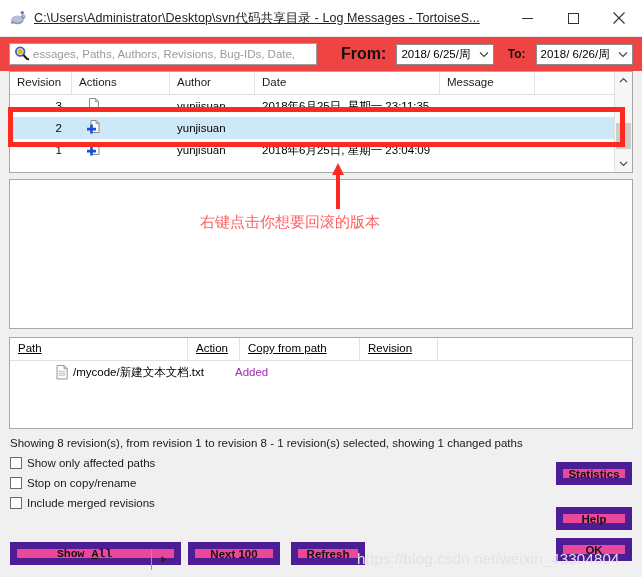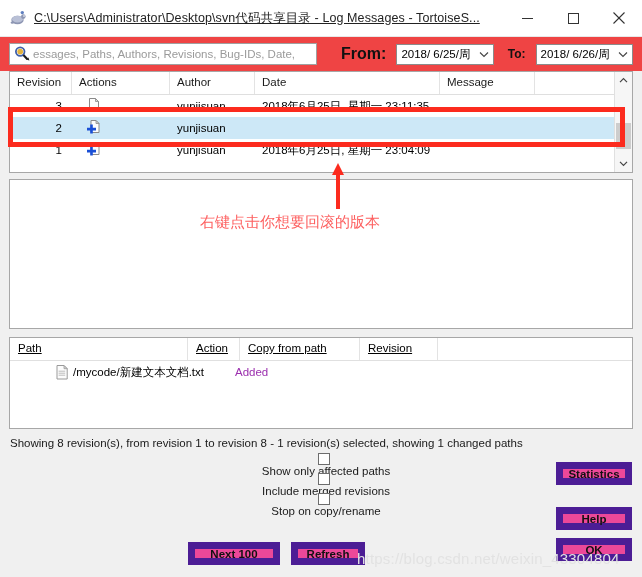--- a/index.html
+++ b/index.html
@@ -286,21 +286,20 @@
     font-size: 11.5px;
     color: #1a1a1a;
     white-space: nowrap;
   }
   .checks { margin: 4px 0 0 10px; }
   .chk-row {
     display: flex;
     align-items: center;
     height: 19px;
     margin-bottom: 1px;
-    flex-direction: column;
   }
   .chk-box {
     width: 12px;
     height: 12px;
     border: 1px solid #6d6d6d;
     background: #fff;
     box-sizing: border-box;
     margin-right: 5px;
     flex: 0 0 auto;
   }
@@ -599,33 +598,41 @@
 
 <div class="statusline">Showing 8 revision(s), from revision 1 to revision 8 - 1 revision(s) selected, showing 1 changed paths</div>
 
 <div class="checks">
   <div class="chk-row">
     <span class="chk-box"></span>
     <span class="chk-lab">Show only affected paths</span>
   </div>
   <div class="chk-row">
     <span class="chk-box"></span>
-    <span class="chk-lab">Include merged revisions</span>
+    <span class="chk-lab">Stop on copy/rename</span>
   </div>
   <div class="chk-row">
     <span class="chk-box"></span>
-    <span class="chk-lab">Stop on copy/rename</span>
+    <span class="chk-lab">Include merged revisions</span>
   </div>
 </div>
 
 <div class="btn btn-right" id="btn-statistics">Statistics</div>
 <div class="btn btn-right" id="btn-help">Help</div>
 <div class="btn btn-right" id="btn-ok">OK</div>
 
 <div class="bottombar">
+  <div class="btn btn-showall">
+    <span><span class="show-all-pre">Show <span class="u-underline">A</span>ll</span></span>
+    <span class="showall-split">
+      <svg width="7" height="9" viewBox="0 0 7 9">
+        <polygon points="1.5,1 6,4.5 1.5,8" fill="#222"></polygon>
+      </svg>
+    </span>
+  </div>
   <div class="btn btn-next100">Next 100</div>
   <div class="btn btn-refresh">Refresh</div>
 </div>
 
 <div class="anno-box"></div>
 <div class="anno-arrow">
   <svg width="16" height="46" viewBox="0 0 16 46" style="margin-left:-5px;">
     <line x1="8" y1="46" x2="8" y2="9" stroke="#fc2b1e" stroke-width="4"></line>
     <polygon points="8,0 14,12 2,12" fill="#fc2b1e"></polygon>
   </svg>

